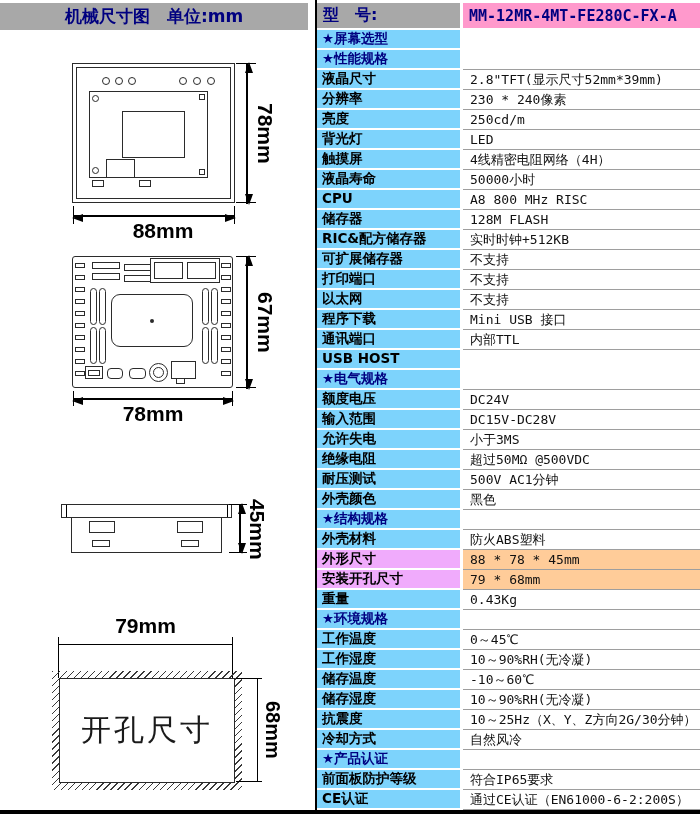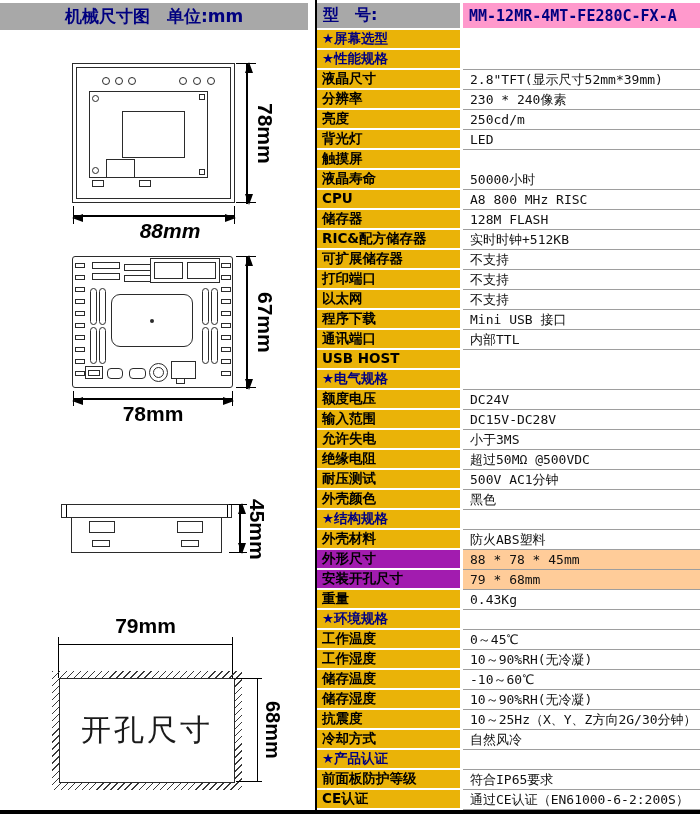--- a/index.html
+++ b/index.html
@@ -40,29 +40,29 @@
         border-left:2px solid #000;background:#fff;}
   .header-row{display:flex;height:27px;margin-top:3px;}
   .header-row .hl{width:146px;box-sizing:border-box;background:#a8a8a8;color:#000080;font-weight:bold;
         font-size:16px;display:flex;align-items:center;padding-left:6px;
         border-right:3px solid #fff;border-bottom:2px solid #fff;}
   .header-row .hv{flex:1;box-sizing:border-box;background:#ff99cc;color:#000080;font-weight:bold;
         font-family:"DejaVu Sans Mono","Liberation Mono",monospace;font-size:15px;
         display:flex;align-items:center;padding-left:6px;border-bottom:2px solid #fff;}
   .spec-row{display:flex;height:20px;}
   .spec-row .cell{box-sizing:border-box;display:flex;align-items:center;overflow:hidden;white-space:nowrap;line-height:1;}
-  .spec-row .label{width:146px;background:#eab308;color:#000;font-weight:bold;font-size:13.5px;
+  .spec-row .label{width:146px;background:#7dd3fc;color:#000;font-weight:bold;font-size:13.5px;
         padding-left:5px;border-right:3px solid #fff;border-bottom:2px solid #fff;}
   .spec-row .value{flex:1;background:#fff;color:#111;font-family:"DejaVu Sans Mono","Liberation Mono",monospace;
         font-size:13px;padding-left:7px;border-bottom:1px solid #9e9e9e;}
   .kind-section .label{color:#000080;}
   .kind-screen .label{color:#000080;}
   .kind-screen .value{background:#ffff00;color:#000080;font-weight:bold;
         font-family:"DejaVu Sans","Liberation Sans",sans-serif;font-size:14px;margin-top:48px;}
-  .kind-dim .label{background:#a21caf;}
+  .kind-dim .label{background:#f0abfc;}
   .kind-dim .value{background:#ffcc99;}
   .bottom-line{position:absolute;left:0;top:810px;width:700px;height:4px;background:#000;}
 </style>
 </head>
 <body>
 
 <div class="page">
 
   <div class="left-panel" id="leftpanel">
     <div class="left-header">机械尺寸图　单位:mm</div>
@@ -78,21 +78,21 @@
     <div class="shape" style="left:106px;top:159px;width:29px;height:19px;"></div>
     <div class="shape" style="left:92px;top:180px;width:12px;height:7px;"></div>
     <div class="shape" style="left:139px;top:180px;width:12px;height:7px;"></div>
     <div class="tick-h" style="left:236px;top:63px;width:20px;"></div>
     <div class="tick-h" style="left:236px;top:202px;width:20px;"></div>
     <div class="dim-v" style="left:246px;top:63px;height:141px;"></div>
     <div class="vlabel" style="left:252px;top:63px;height:140px;">78mm</div>
     <div class="tick-v" style="left:73px;top:206px;height:18px;"></div>
     <div class="tick-v" style="left:234px;top:206px;height:18px;"></div>
     <div class="dim-h" style="left:73px;top:215px;width:162px;"></div>
-    <div class="hlabel" style="left:89px;top:219px;width:162px;font-style:italic;">88mm</div>
+    <div class="hlabel" style="left:82px;top:219px;width:162px;">88mm</div>
 
     <div class="shape" style="left:72px;top:256px;width:161px;height:132px;border-radius:3px;"></div>
     <div class="shape" style="left:92px;top:262px;width:28px;height:7px;"></div>
     <div class="shape" style="left:124px;top:264px;width:27px;height:7px;"></div>
     <div class="shape" style="left:92px;top:273px;width:28px;height:7px;"></div>
     <div class="shape" style="left:124px;top:275px;width:27px;height:7px;"></div>
     <div class="shape" style="left:150px;top:258px;width:70px;height:25px;"></div>
     <div class="shape" style="left:154px;top:262px;width:29px;height:17px;"></div>
     <div class="shape" style="left:187px;top:262px;width:29px;height:17px;"></div>
     <div class="shape rnd8" style="left:111px;top:294px;width:82px;height:53px;"></div>
@@ -198,20 +198,21 @@
         <div class="spec-row kind-normal">
           <div class="cell label">亮度</div>
           <div class="cell value">250cd/m</div>
         </div>
         <div class="spec-row kind-normal">
           <div class="cell label">背光灯</div>
           <div class="cell value">LED</div>
         </div>
         <div class="spec-row kind-normal">
           <div class="cell label">触摸屏</div>
+          <div class="cell value">4线精密电阻网络（4H）</div>
         </div>
         <div class="spec-row kind-normal">
           <div class="cell label">液晶寿命</div>
           <div class="cell value">50000小时</div>
         </div>
         <div class="spec-row kind-normal">
           <div class="cell label">CPU</div>
           <div class="cell value">A8 800 MHz RISC</div>
         </div>
         <div class="spec-row kind-normal">

